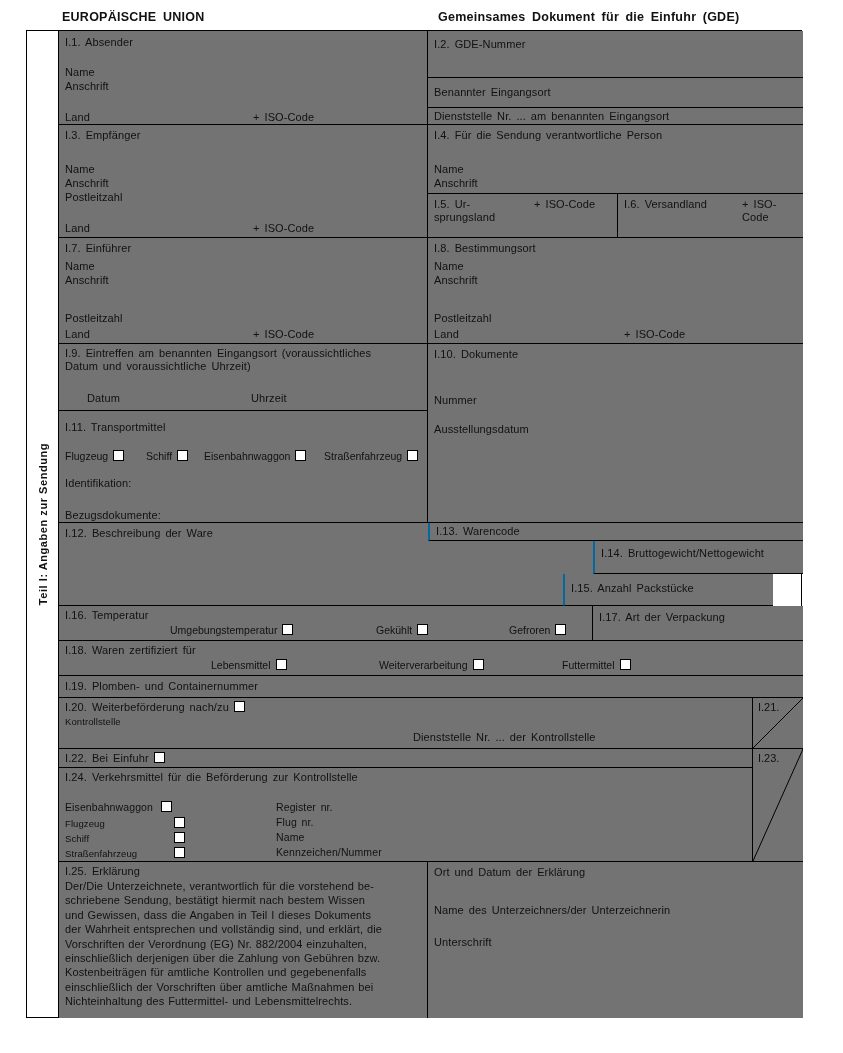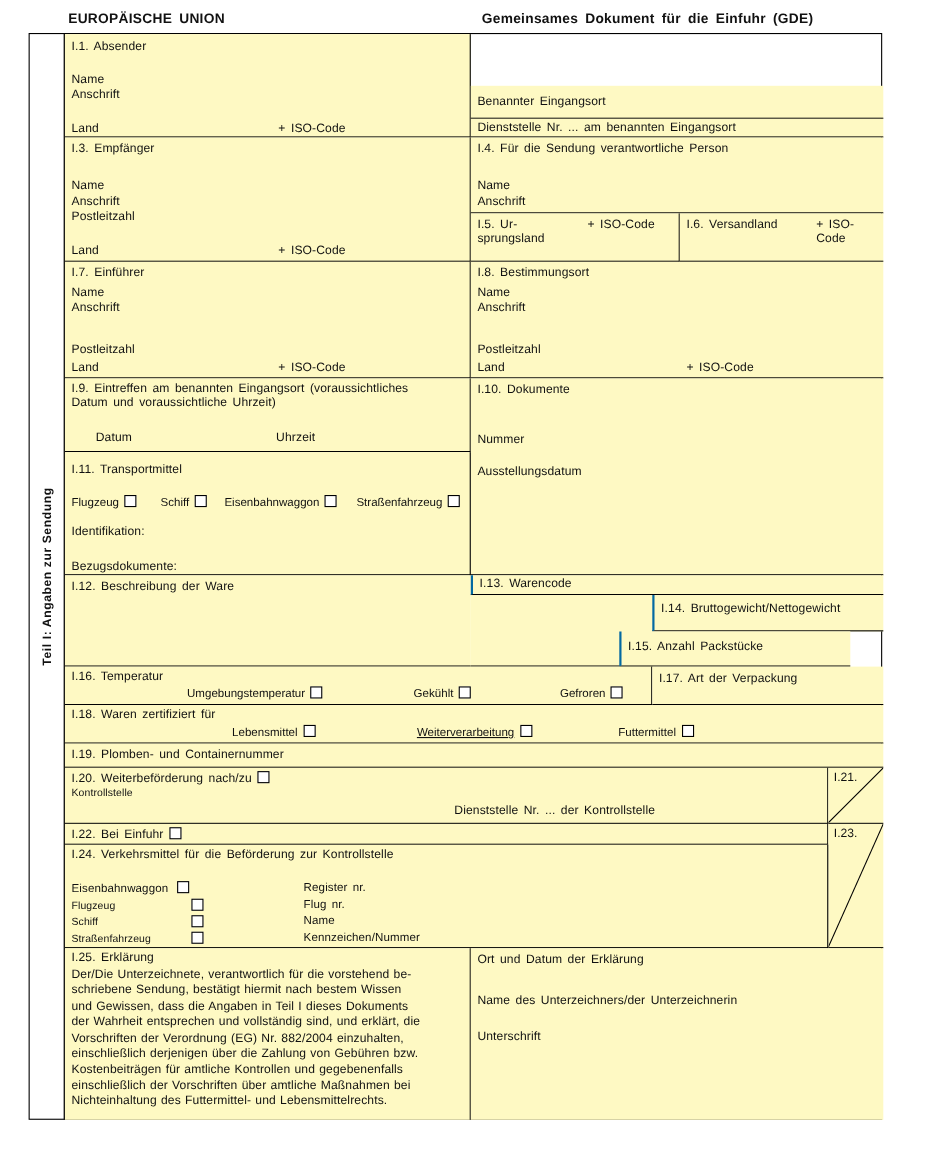--- a/index.html
+++ b/index.html
@@ -1,19 +1,19 @@
 <!DOCTYPE html>
 <html><head>
 <meta charset="utf-8">
 <style>
   html,body{margin:0;padding:0;background:#fff;}
   .page{position:relative;width:843px;height:1053px;background:#fff;
         font-family:"Liberation Sans","DejaVu Sans",sans-serif;color:#111;overflow:hidden;}
   .abs{position:absolute;}
-  .cell{position:absolute;box-sizing:border-box;background:#fef9c3;}
+  .cell{position:absolute;box-sizing:border-box;background:#737373;}
   .bb{border-bottom:1px solid #000;}
   .br{border-right:1px solid #000;}
   .bl{border-left:2px solid #0369a1;}
   .lbl{position:absolute;font-size:11px;line-height:13px;white-space:nowrap;word-spacing:0.16em;letter-spacing:0.01em;}
   .wrap{white-space:normal;}
   .preline{white-space:pre-line;}
   .sm{font-size:9.5px;}
   .md{font-size:10.5px;}
   .ttl{position:absolute;font-weight:bold;font-size:12.5px;letter-spacing:0.02em;word-spacing:0.22em;white-space:nowrap;}
   .cb{display:inline-block;width:9px;height:9px;border:1px solid #000;margin-left:5px;vertical-align:-1px;background:#fff;}
@@ -39,20 +39,23 @@
 
   <div class="form">
 
     <div class="cell br bb" style="left:0;top:0;width:369px;height:94px;">
       <div class="lbl" style="left:6px;top:5px;">I.1. Absender</div>
       <div class="lbl" style="left:6px;top:35px;">Name</div>
       <div class="lbl" style="left:6px;top:49px;">Anschrift</div>
       <div class="lbl" style="left:6px;top:80px;">Land</div>
       <div class="lbl" style="left:194px;top:80px;">+ ISO-Code</div>
     </div>
+    <div class="cell bb" style="left:369px;top:0;width:375px;height:47px;">
+      <div class="lbl" style="left:6px;top:7px;">I.2. GDE-Nummer</div>
+    </div>
     <div class="cell bb" style="left:369px;top:47px;width:375px;height:30px;">
       <div class="lbl" style="left:6px;top:8px;">Benannter Eingangsort</div>
     </div>
     <div class="cell bb" style="left:369px;top:77px;width:375px;height:17px;">
       <div class="lbl" style="left:6px;top:2px;">Dienststelle Nr. ... am benannten Eingangsort</div>
     </div>
 
     <div class="cell br bb" style="left:0;top:94px;width:369px;height:113px;">
       <div class="lbl" style="left:6px;top:4px;">I.3. Empfänger</div>
       <div class="lbl" style="left:6px;top:38px;">Name</div>
@@ -136,21 +139,21 @@
       <span class="opt" style="left:317px;top:18px;"><span>Gekühlt</span><span class="cb"></span></span>
       <span class="opt" style="left:450px;top:18px;"><span>Gefroren</span><span class="cb"></span></span>
     </div>
     <div class="cell bb" style="left:534px;top:575px;width:210px;height:35px;">
       <div class="lbl" style="left:6px;top:5px;">I.17. Art der Verpackung</div>
     </div>
 
     <div class="cell bb" style="left:0;top:610px;width:744px;height:35px;">
       <div class="lbl" style="left:6px;top:3px;">I.18. Waren zertifiziert für</div>
       <span class="opt" style="left:152px;top:18px;"><span>Lebensmittel</span><span class="cb"></span></span>
-      <span class="opt" style="left:320px;top:18px;text-decoration:underline;"><span>Weiterverarbeitung</span><span class="cb"></span></span>
+      <span class="opt" style="left:320px;top:18px;"><span>Weiterverarbeitung</span><span class="cb"></span></span>
       <span class="opt" style="left:503px;top:18px;"><span>Futtermittel</span><span class="cb"></span></span>
     </div>
 
     <div class="cell bb" style="left:0;top:645px;width:744px;height:22px;">
       <div class="lbl" style="left:6px;top:4px;">I.19. Plomben- und Containernummer</div>
     </div>
 
     <div class="cell br bb" style="left:0;top:667px;width:694px;height:51px;">
       <div class="lbl" style="left:6px;top:3px;"><span>I.20. Weiterbeförderung nach/zu</span><span class="cb"></span></div>
       <div class="lbl sm" style="left:6px;top:17px;">Kontrollstelle</div>

